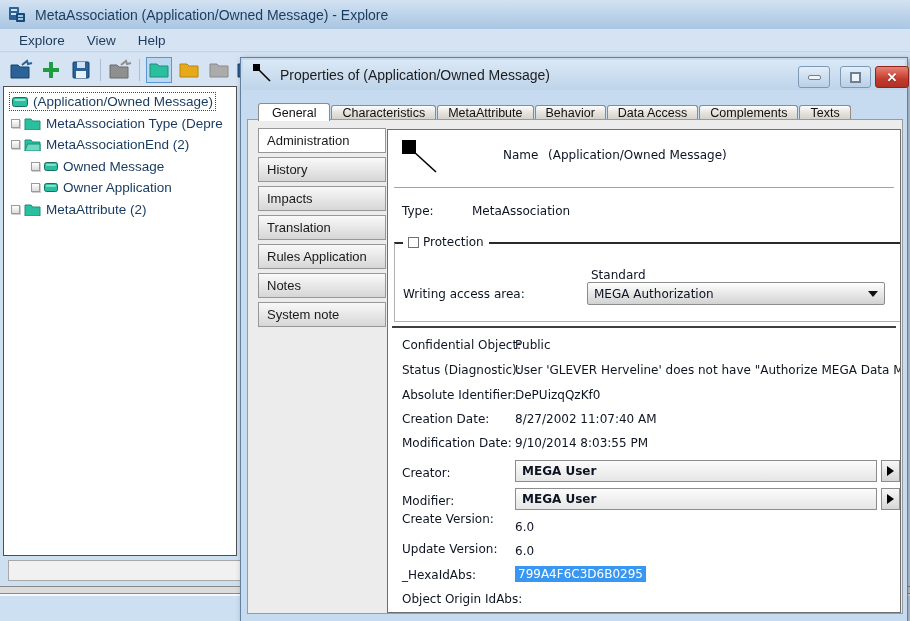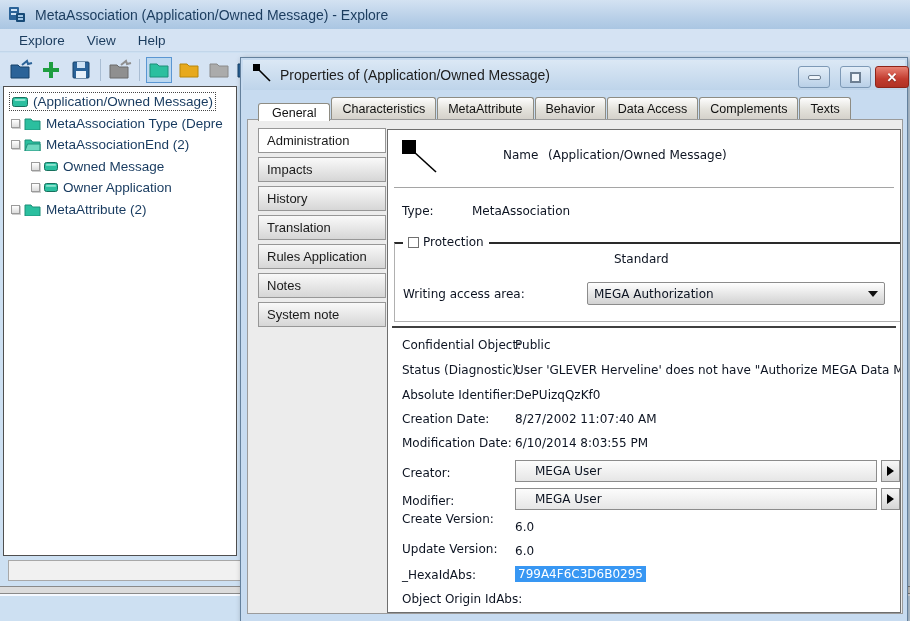--- a/index.html
+++ b/index.html
@@ -81,21 +81,21 @@
     background:linear-gradient(#e88274,#c23b2e 60%,#b03124); border-color:#8e2318;
     color:#fff; font-weight:bold; font-size:13px; text-shadow:0 1px 1px rgba(0,0,0,.4);
   }
   .glyph-min { width:13px; height:5px; background:#eef4fa; border:1px solid #6d7f92; border-radius:2px; }
   .glyph-restore { width:11px; height:11px; border:2px solid #6d7f92; background:#eef4fa; }
   
   .dlg-tabs { position:absolute; left:17px; top:35px; height:27px; display:flex; align-items:flex-end; }
   .tab {
     font-size:12.5px; color:#111; background:linear-gradient(#fdfdfd,#e4e2dc 50%,#d3d0c9);
     border:1px solid #8e8c83; border-bottom:none; border-radius:3px 3px 0 0;
-    height:23px; display:flex; align-items:center; padding:0 10px; margin-right:1px;
+    height:15px; display:flex; align-items:center; padding:0 10px; margin-right:1px;
   }
   .tab.active {
     background:#fff; height:18px; padding:0 13px; position:relative; z-index:3; margin-bottom:-1px;
   }
   .dlg-page {
     position:absolute; left:6px; top:61px; width:656px; height:495px;
     background:#ececec; border:1px solid #9b9b9b;
   }
   .side-tabs { position:absolute; left:10px; top:8px; width:128px; display:flex; flex-direction:column; gap:4px; }
   .side-tab {
@@ -123,21 +123,21 @@
   .dropdown {
     position:absolute; left:192px; top:38px; width:298px; height:23px;
     background:linear-gradient(#fefefe,#d2d2d2); border:1px solid #8c8c8c; border-radius:2px;
     display:flex; align-items:center; padding:0 6px; font-size:12px;
   }
   .dd-arrow { margin-left:auto; width:0; height:0; border-left:5px solid transparent; border-right:5px solid transparent; border-top:6px solid #111; }
   .sep-dark { position:absolute; left:4px; top:196px; width:504px; height:2px; background:#3f3f3f; }
   .combo {
     position:absolute; left:127px; width:362px; height:22px;
     background:linear-gradient(#fcfcfc,#e6e6e6); border:1px solid #8c8c8c;
-    display:flex; align-items:center; padding:0 19px; font-size:12px;
+    display:flex; align-items:center; padding:0 6px; font-size:12px;font-weight:bold;
   }
   .combo-btn {
     position:absolute; left:493px; width:19px; height:22px;
     background:linear-gradient(#f7f7f7,#d6d6d6); border:1px solid #8c8c8c;
     display:flex; align-items:center; justify-content:center;
   }
   .tri-right { width:0; height:0; border-top:5px solid transparent; border-bottom:5px solid transparent; border-left:7px solid #000; }
   .hex-chip { background:#3897f3; color:#fff; padding:1px 3px; }
   .lbl { color:#0d1422; }
 </style>
@@ -323,22 +323,22 @@
     <span class="tab">MetaAttribute</span>
     <span class="tab">Behavior</span>
     <span class="tab">Data Access</span>
     <span class="tab">Complements</span>
     <span class="tab">Texts</span>
   </div>
 
   <div class="dlg-page">
     <div class="side-tabs">
       <span class="side-tab active">Administration</span>
+      <span class="side-tab">History</span>
       <span class="side-tab">Impacts</span>
-      <span class="side-tab">History</span>
       <span class="side-tab">Translation</span>
       <span class="side-tab">Rules Application</span>
       <span class="side-tab">Notes</span>
       <span class="side-tab">System note</span>
     </div>
 
     <div class="content">
       <span class="c-abs" style="left:12px; top:8px;">
         <svg width="38" height="36" viewBox="0 0 38 36">
             <rect x="2" y="2" width="14" height="14" fill="#000"></rect>
@@ -351,21 +351,21 @@
       <div class="sep-light"></div>
 
       <span class="c-abs lbl" style="left:14px; top:74px;">Type:</span>
       <span class="c-abs" style="left:84px; top:74px;">MetaAssociation</span>
 
       <div class="groupbox">
         <span class="legend">
           <span class="checkbox"></span>
           <span>Protection</span>
         </span>
-        <span class="c-abs" style="left:196px; top:8px;margin-left:23px;">Standard</span>
+        <span class="c-abs" style="left:196px; top:24px;">Standard</span>
         <span class="c-abs lbl" style="left:8px; top:43px;">Writing access area:</span>
         <div class="dropdown">
           <span>MEGA Authorization</span>
           <span class="dd-arrow"></span>
         </div>
       </div>
 
       <div class="sep-dark"></div>
 
       <span class="c-abs lbl" style="left:14px; top:208px;">Confidential Object:</span>
@@ -374,21 +374,21 @@
       <span class="c-abs lbl" style="left:14px; top:233px;">Status (Diagnostic):</span>
       <span class="c-abs" style="left:127px; top:233px;">User 'GLEVER Herveline' does not have "Authorize MEGA Data Moc</span>
 
       <span class="c-abs lbl" style="left:14px; top:258px;">Absolute Identifier:</span>
       <span class="c-abs" style="left:127px; top:258px;">DePUizqQzKf0</span>
 
       <span class="c-abs lbl" style="left:14px; top:282px;">Creation Date:</span>
       <span class="c-abs" style="left:127px; top:282px;">8/27/2002 11:07:40 AM</span>
 
       <span class="c-abs lbl" style="left:14px; top:306px;">Modification Date:</span>
-      <span class="c-abs" style="left:127px; top:306px;">6/10/2014 8:03:55 PM</span>
+      <span class="c-abs" style="left:127px; top:306px;">9/10/2014 8:03:55 PM</span>
 
       <span class="c-abs lbl" style="left:14px; top:336px;">Creator:</span>
       <div class="combo" style="top:330px;">
         <span>MEGA User</span>
       </div>
       <div class="combo-btn" style="top:330px;">
           <span class="tri-right"></span>
         </div>
 
       <span class="c-abs lbl" style="left:14px; top:364px;">Modifier:</span>

